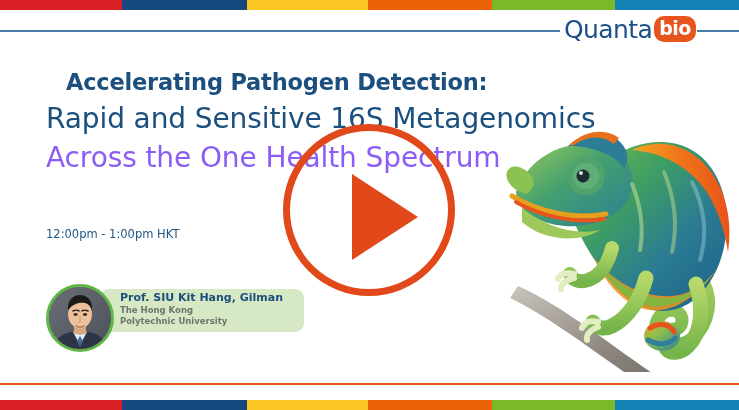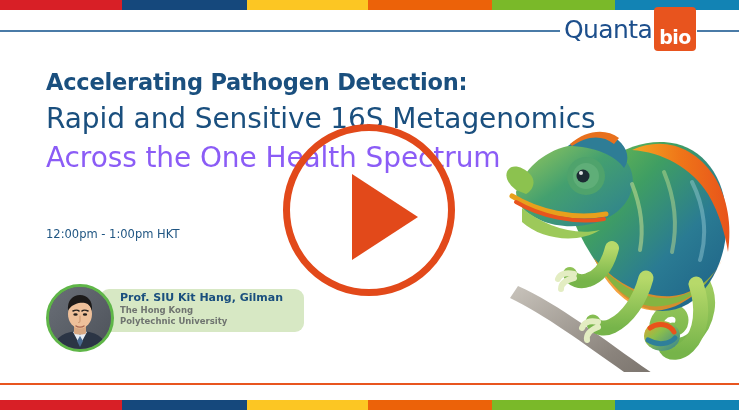--- a/index.html
+++ b/index.html
@@ -61,22 +61,22 @@
   }
   .logo-badge {
     margin-left: 2px;
     background: #e8541e;
     color: #ffffff;
     font-family: "DejaVu Sans", sans-serif;
     font-size: 19px;
     font-weight: 700;
     letter-spacing: -0.5px;
     line-height: 1;
-    padding: 21px 5px 4px 5px;
-    border-radius: 4px;
+    padding: 3px 5px 4px 5px;
+    border-radius: 10px;
   }
 
   
   .title-block {
     position: absolute;
     left: 46px;
     top: 68px;
     width: 430px;
     z-index: 3;
   }
@@ -233,21 +233,21 @@
 
   <div class="header-rule left" style="background: rgb(74, 123, 167);"></div>
   <div class="header-rule right" style="background: rgb(74, 123, 167);"></div>
 
   <div class="logo">
     <span class="logo-word" style="color: rgb(29, 79, 140);">Quanta</span>
     <span class="logo-badge" style="background: rgb(232, 84, 30);">bio</span>
   </div>
 
   <div class="title-block">
-    <div class="title-line bold" style="color: rgb(26, 79, 126);">Accelerating Pathogen Detection:</div>
+    <div class="title-line bold" style="color: rgb(26, 79, 126); margin-left: 20px;">Accelerating Pathogen Detection:</div>
     <div class="title-line light" style="color: rgb(26, 79, 126);">Rapid and Sensitive 16S Metagenomics</div>
     <div class="title-line light" style="color: #8b5cf6;">Across the One Health Spectrum</div>
   </div>
 
   <div class="date-block">
     <div>12:00pm - 1:00pm HKT</div>
   </div>
 
   <div class="chameleon">
     <svg width="258" height="300" viewBox="0 0 258 300" xmlns="http://www.w3.org/2000/svg">

